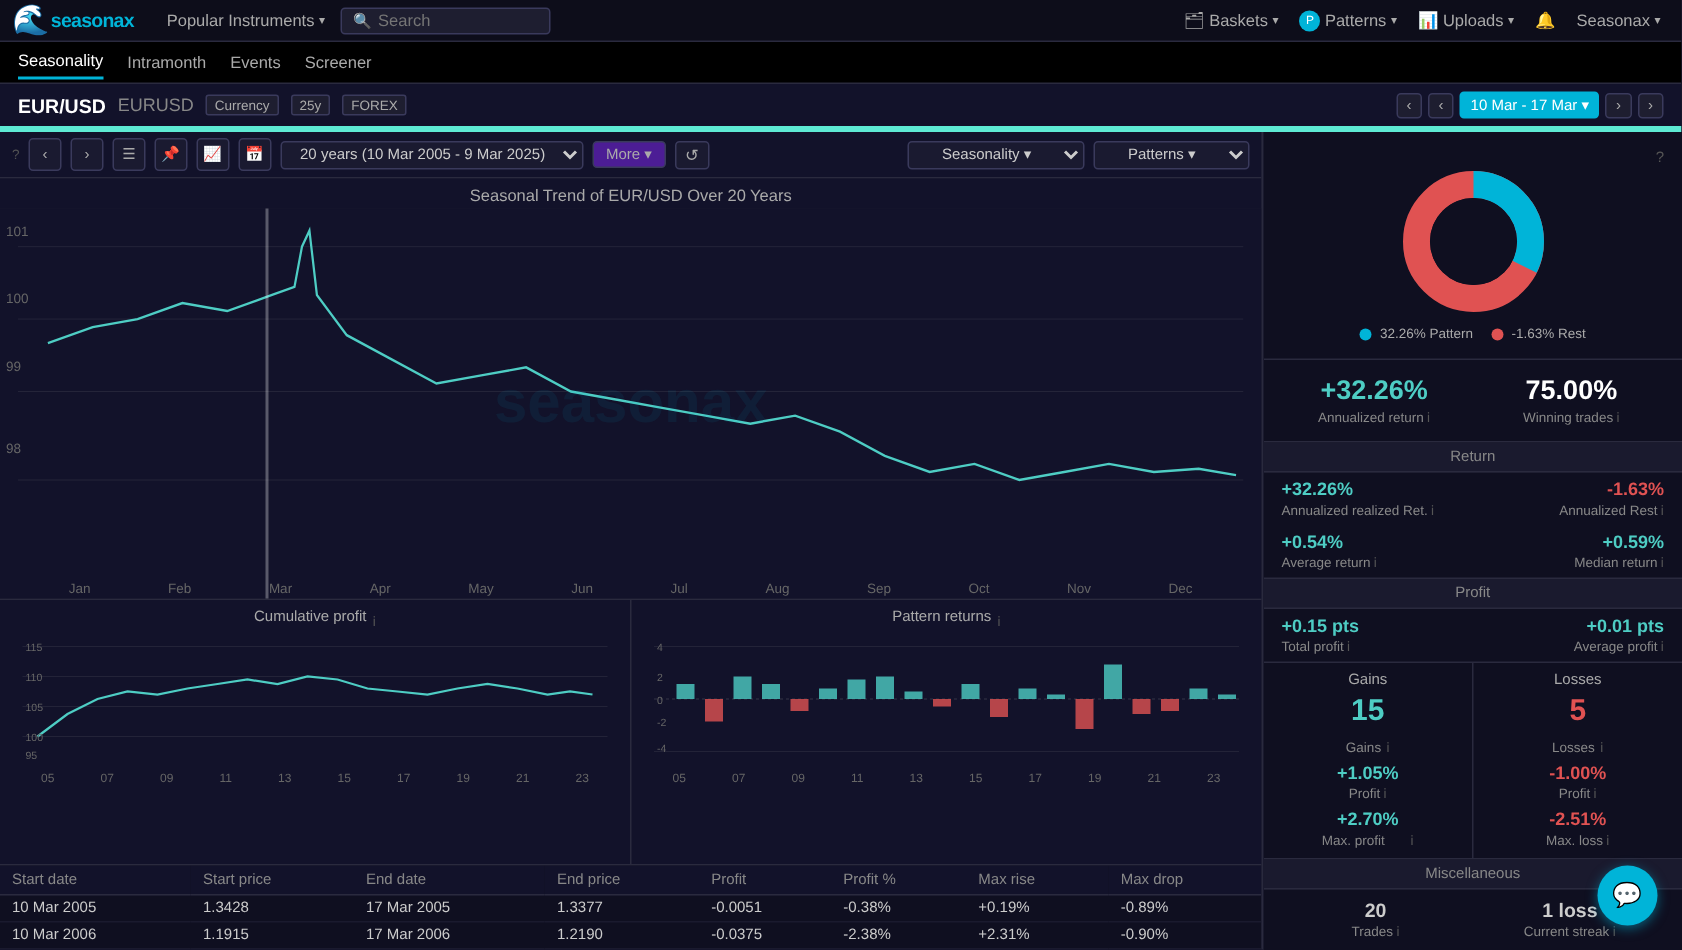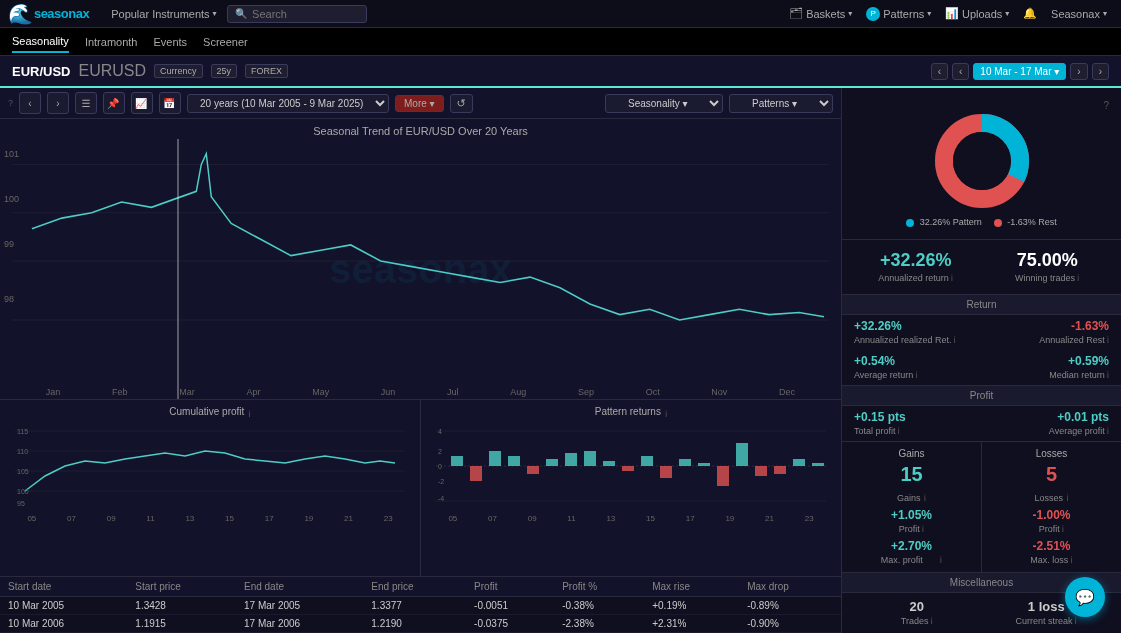--- a/index.html
+++ b/index.html
@@ -27,44 +27,44 @@
     .sub-nav {
       display: flex; align-items: center; background: #000000; height: 28px;
       padding: 0 12px; border-bottom: 1px solid #2a2a3e; gap: 16px;
     }
     .sub-nav-item { color: #aaa; font-size: 11px; cursor: pointer; padding: 4px 0; }
     .sub-nav-item:hover, .sub-nav-item.active { color: #fff; border-bottom: 2px solid #00b4d8; }
 
     
     .instrument-bar {
       display: flex; align-items: center; background: #12122a; height: 32px;
-      padding: 0 12px; border-bottom: 2px solid #5eead4; gap: 8px;
+      padding: 0 12px; border-bottom: 4px solid #5eead4; gap: 8px;
     }
     .instrument-symbol { color: #fff; font-size: 13px; font-weight: bold; }
-    .instrument-code { color: #888; font-size: 16px; }
+    .instrument-code { color: #888; font-size: 12px; }
     .tag { background: #1e1e30; border: 1px solid #3a3a5c; color: #aaa; font-size: 9px; padding: 1px 5px; border-radius: 2px; }
     .date-nav { margin-left: auto; display: flex; align-items: center; gap: 4px; }
     .date-btn { background: #1e1e30; border: 1px solid #3a3a5c; color: #aaa; font-size: 10px; padding: 2px 6px; border-radius: 3px; cursor: pointer; }
     .date-btn.active { background: #00b4d8; color: #fff; border-color: #00b4d8; }
 
     
     .main-layout { display: flex; height: calc(633px - 28px - 28px - 32px); }
 
     
     .left-panel { flex: 1; display: flex; flex-direction: column; overflow: hidden; }
 
     
     .toolbar {
       display: flex; align-items: center; background: #12122a; padding: 4px 8px;
       border-bottom: 1px solid #2a2a3e; gap: 6px;
     }
     .toolbar-select { background: #1a1a30; border: 1px solid #3a3a5c; color: #ccc; font-size: 10px; padding: 2px 18px; border-radius: 3px; cursor: pointer; }
     .toolbar-spacer { flex: 1; }
     .time-select { background: #1a1a30; border: 1px solid #3a3a5c; color: #ccc; font-size: 10px; padding: 2px 8px; border-radius: 3px; }
-    .more-btn { background: #7f1d1d; border: 1px solid #3a3a5c; color: #aaa; font-size: 10px; padding: 2px 8px; border-radius: 3px; cursor: pointer; }
+    .more-btn { background: #4c1d95; border: 1px solid #3a3a5c; color: #aaa; font-size: 10px; padding: 2px 8px; border-radius: 3px; cursor: pointer; }
     .refresh-btn { background: #1a1a30; border: 1px solid #3a3a5c; color: #aaa; font-size: 11px; padding: 2px 6px; border-radius: 3px; cursor: pointer; }
 
     
     .chart-title { text-align: center; color: #aaa; font-size: 11px; padding: 6px 0 2px; background: #12122a; }
 
     .main-chart { background: #12122a; flex: 0 0 auto; height: 260px; position: relative; padding: 4px 12px 20px; }
     .chart-svg { width: 100%; height: 100%; }
 
     
     .bottom-charts { display: flex; flex: 1; border-top: 1px solid #2a2a3e; }

